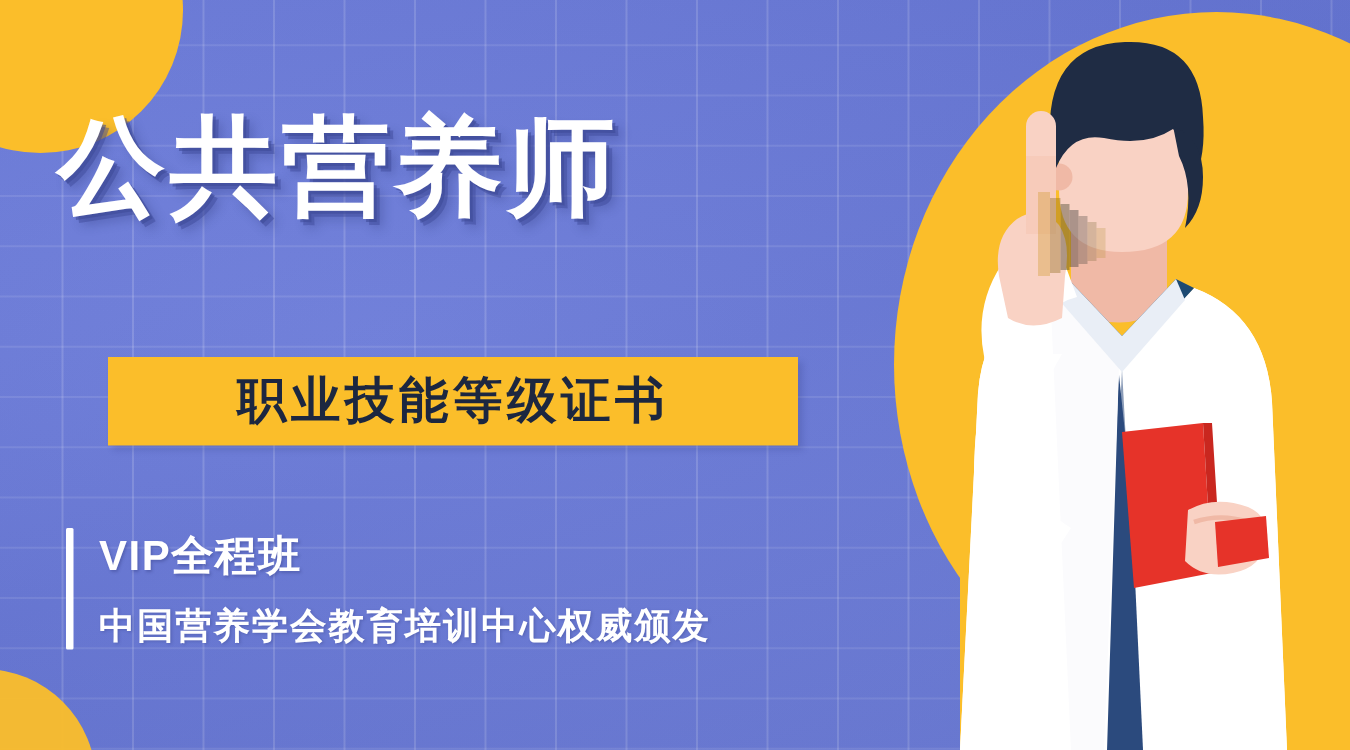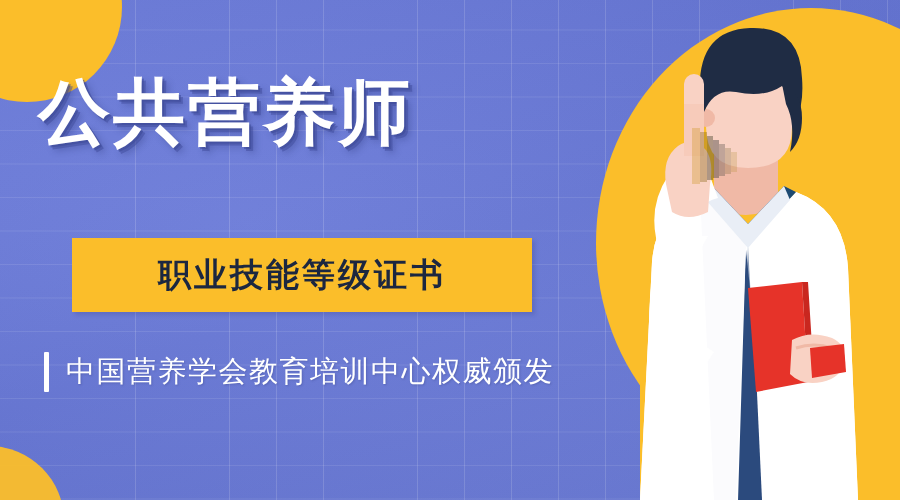--- a/index.html
+++ b/index.html
@@ -92,21 +92,21 @@
        4px 4px 0 rgba(60,72,150,0.45),
        6px 6px 7px rgba(45,55,120,0.32);
   }
 
   
   .banner {
     position: absolute;
     left: 72px;
     top: 238px;
     width: 460px;
-    height: 74px;
+    height: 59px;
     background: #fbbe2a;
     box-shadow: 3px 3px 4px rgba(50,60,130,0.22);
     display: flex;
     align-items: center;
     justify-content: center;
   }
   .banner-text {
     font-size: 33px;
     font-weight: 700;
     letter-spacing: 3px;
@@ -136,22 +136,22 @@
   .vip-line {
     font-size: 28px;
     font-weight: 700;
     color: #ffffff;
     letter-spacing: 1px;
     white-space: nowrap;
     margin-bottom: 11px;
     text-shadow: 1px 1px 2px rgba(45,55,120,0.35);
   }
   .org-line {
-    font-size: 29px;
-    font-weight: 400;
+    font-size: 24px;
+    font-weight: 700;
     color: #ffffff;
     letter-spacing: 1.5px;
     white-space: nowrap;
     text-shadow: 1px 1px 2px rgba(45,55,120,0.3);
   }
 
   
   .figure {
     position: absolute;
     left: 596px;
@@ -233,17 +233,18 @@
 
   <div class="headline">公共营养师</div>
 
   <div class="banner">
     <span class="banner-text">职业技能等级证书</span>
   </div>
 
   <div class="bottom-block">
     <div class="accent-bar"></div>
     <div class="bottom-lines">
+      <div class="vip-line">VIP全程班</div>
       <div class="org-line">中国营养学会教育培训中心权威颁发</div>
     </div>
   </div>
 
 </div>
 
 </body></html>

